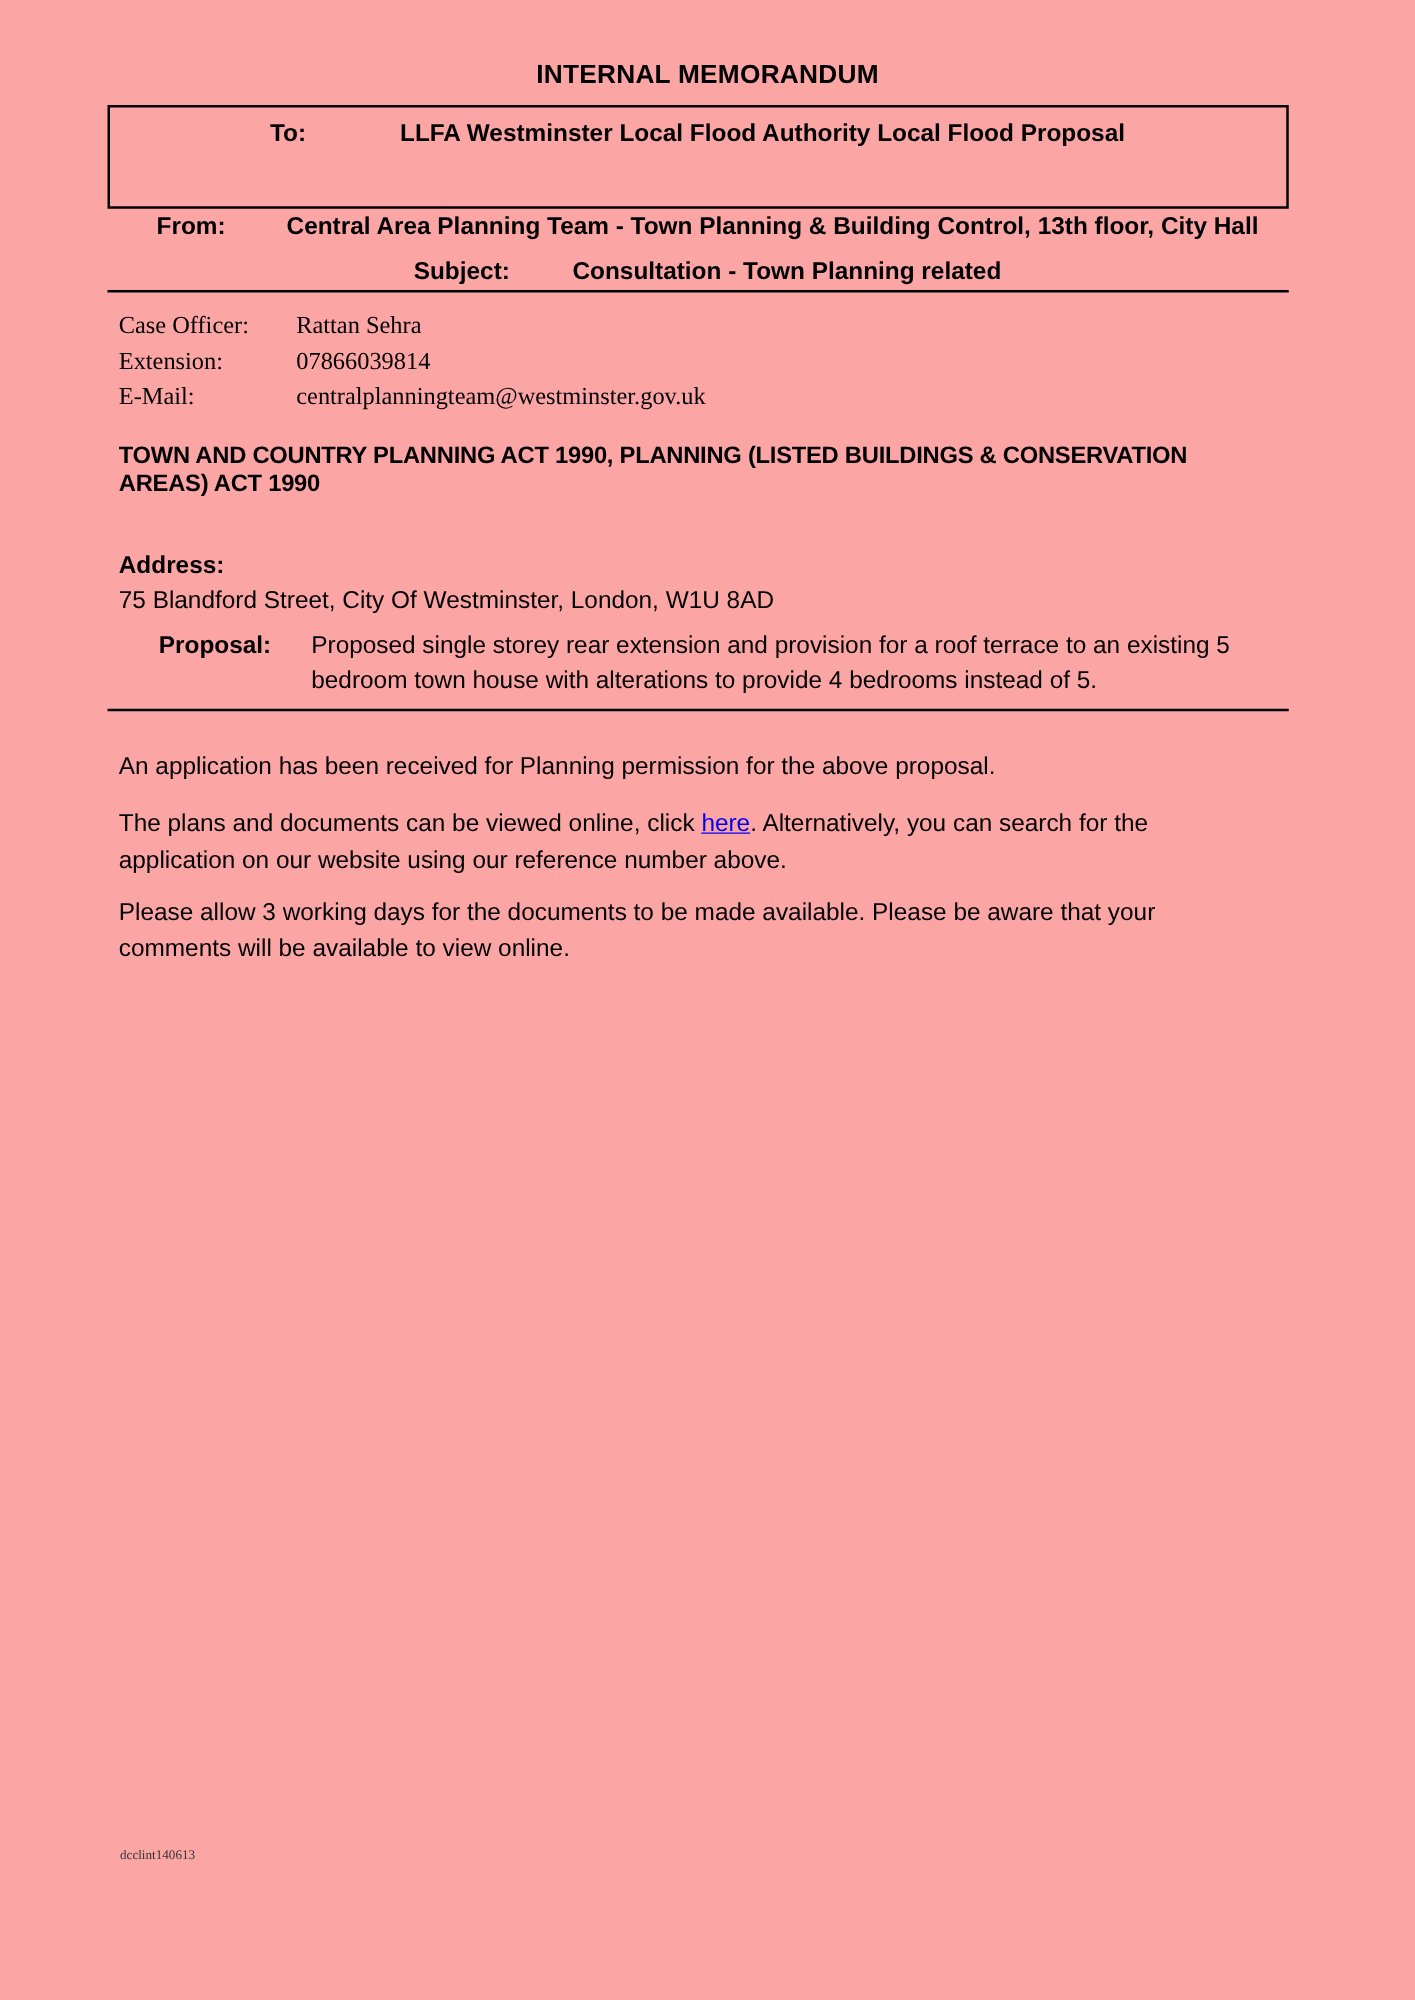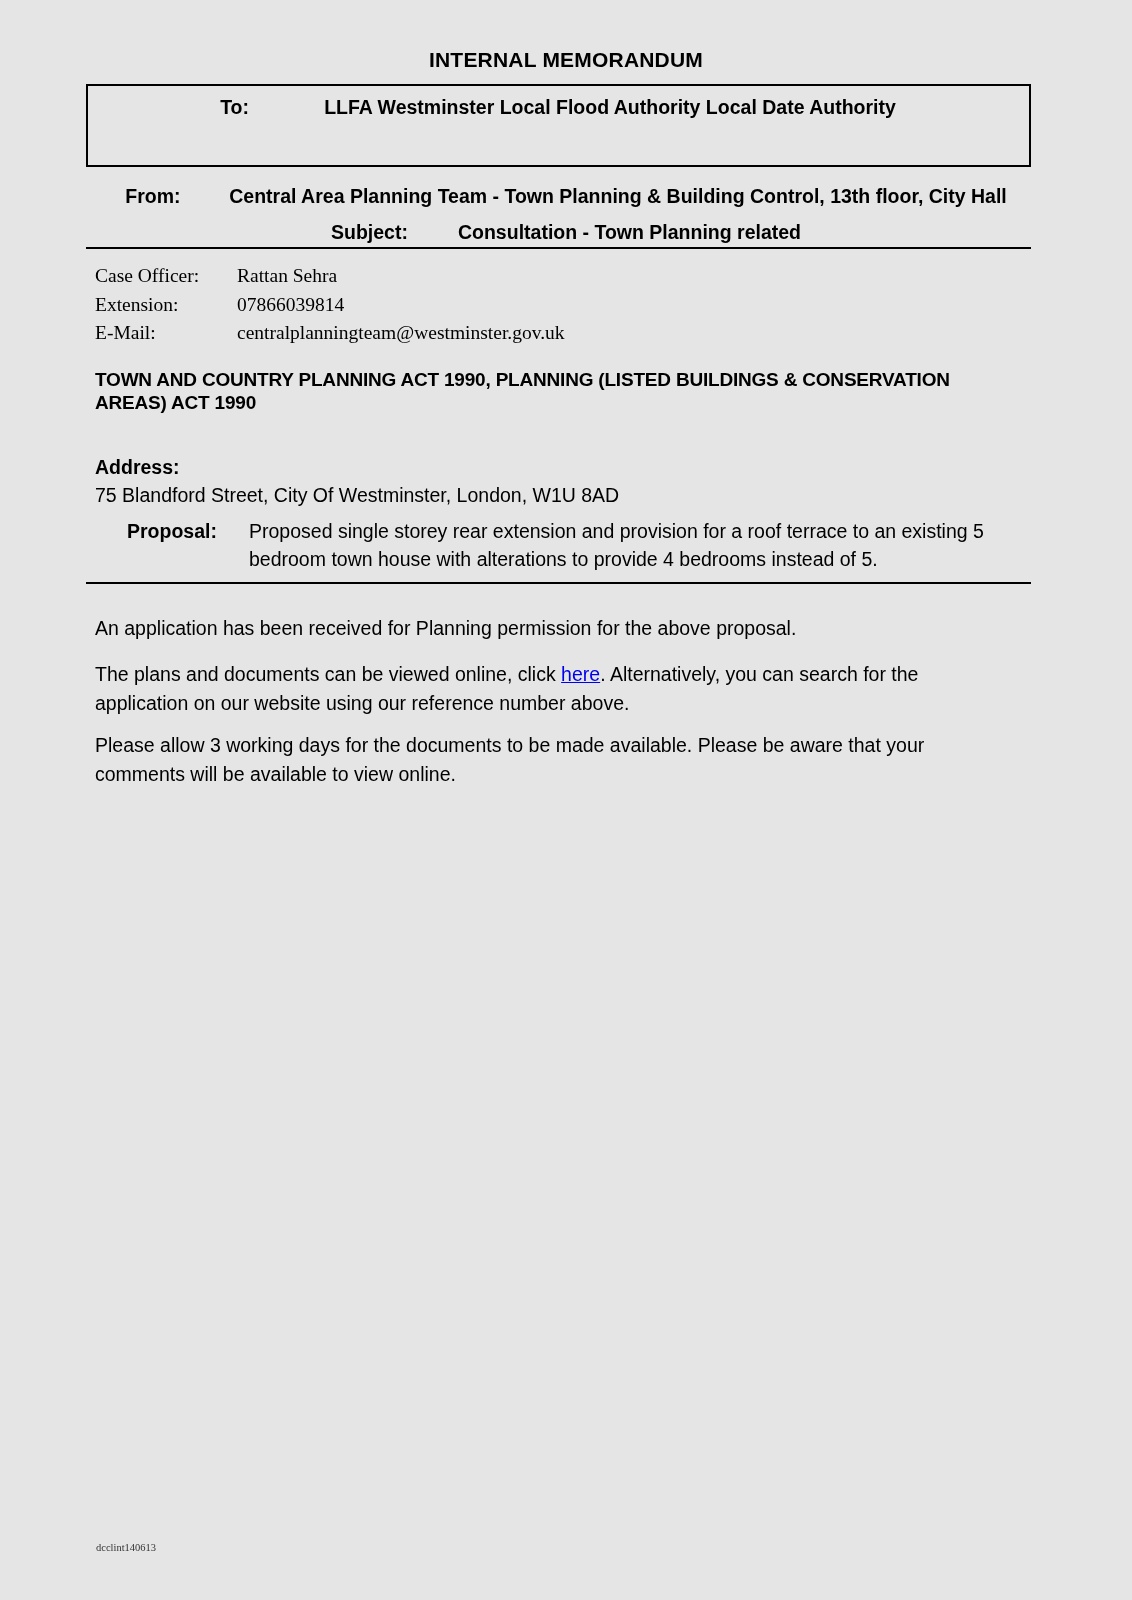--- a/index.html
+++ b/index.html
@@ -1,21 +1,21 @@
 <!DOCTYPE html>
 <html><head>
 <meta charset="utf-8">
 <style>
   * { margin: 0; padding: 0; box-sizing: border-box; }
   html, body { background: #ffffff; }
   .page {
     position: relative;
     width: 1132px;
     height: 1600px;
-    background: #e5e5e5;
+    background: #fca5a5;
     color: #000000;
     font-family: "Liberation Sans", sans-serif;
     font-size: 19.5px;
     line-height: 28.5px;
     padding: 48px 95px 0 95px;
     overflow: hidden;
   }
   .memo-title {
     text-align: center;
     font-weight: bold;
@@ -28,21 +28,21 @@
     border: 2px solid #000000;
     width: 945px;
     height: 83px;
     margin-left: -9px;
     padding: 7px 10px 0 9px;
   }
   .row { display: flex; align-items: flex-start; justify-content: center; }
   .lbl { font-weight: bold; flex: 0 0 auto; }
   .hdr-lbl { width: 104px; }
   .hdr-val { font-weight: bold; white-space: nowrap; }
-  .from-row { margin-top: 15px; }
+  .from-row { }
   .subject-row { margin-top: 7px; gap: 23px; }
   .divider {
     height: 0;
     border-top: 2px solid #000000;
     margin-left: -9px;
     width: 945px;
   }
   .divider-top { margin-top: 1px; }
   .divider-bottom { margin-top: 8px; }
   .details {
@@ -71,38 +71,38 @@
   .para-2 { margin-top: 18px; }
   .para-3 { margin-top: 14px; }
   .link {
     color: #0000EE;
     text-decoration: underline;
     cursor: pointer;
   }
   .footer-code {
     position: absolute;
     left: 96px;
-    top: 1541px;
+    top: 1478px;
     font-family: "Liberation Serif", serif;
     font-size: 10.5px;
     line-height: 13px;
     color: #333333;
   }
 </style>
 </head>
 <body>
 
 <div class="page">
 
   <div class="memo-title">INTERNAL MEMORANDUM</div>
 
   <div class="to-box">
     <div class="row">
       <span class="lbl hdr-lbl">To:</span>
-      <span class="hdr-val">LLFA Westminster Local Flood Authority Local Date Authority</span>
+      <span class="hdr-val">LLFA Westminster Local Flood Authority Local Flood Proposal</span>
     </div>
   </div>
 
   <div class="row from-row">
     <span class="lbl hdr-lbl">From:</span>
     <span class="hdr-val">Central Area Planning Team - Town Planning &amp; Building Control, 13th floor, City Hall</span>
   </div>
 
   <div class="row subject-row">
     <span class="lbl hdr-lbl">Subject:</span>

